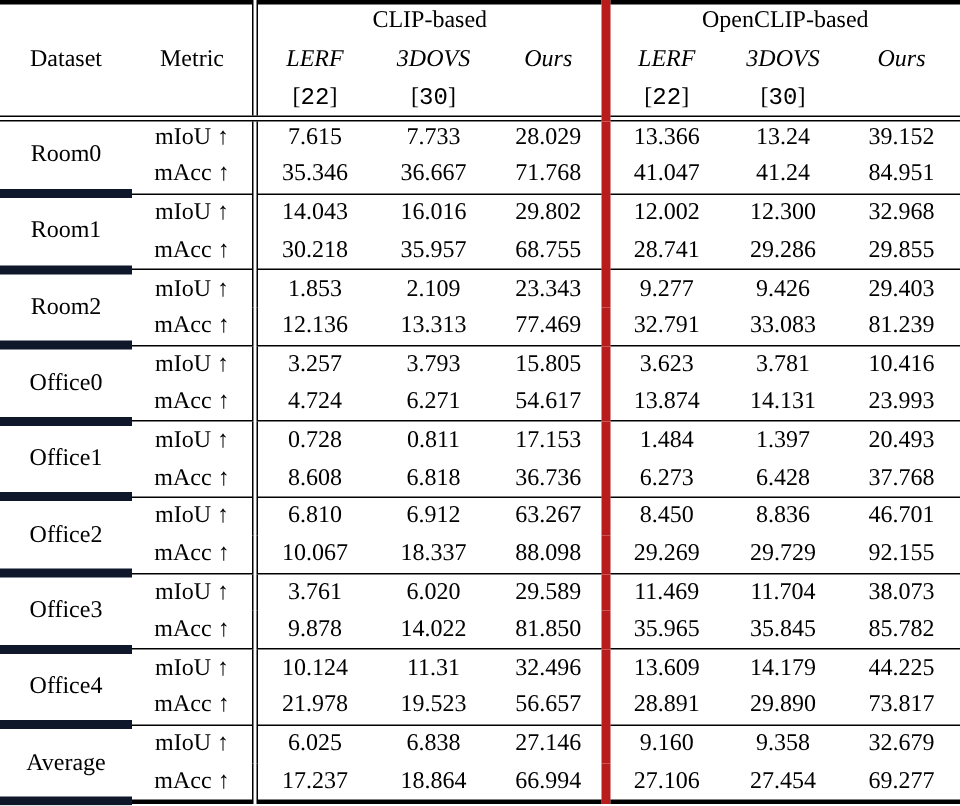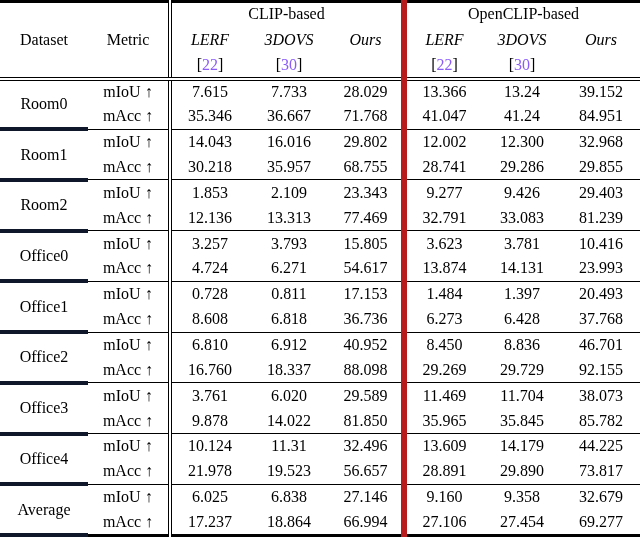--- a/index.html
+++ b/index.html
@@ -38,24 +38,24 @@
   tr.body-row { height: 25px; }
 
   
   .sec-double { border-left: 4px double #000000; margin-left: 20px; }
   
   .sec-single { border-left: 6px solid #b91c1c; }
   
   .hdr-bottom { border-bottom: 4px double #000000; }
   
   tr.group-end td { border-bottom: 1px solid #000000; }
-  td.dataset-cell { border-bottom: 4px solid #0f172a; }
+  td.dataset-cell { border-bottom: 6px solid #0f172a; }
 
   .ours { font-weight: normal; }
-  .cite-num { color: #8b5cf6; }
+  .cite-num { color: #000000; font-family: Liberation Mono, monospace; }
 </style>
 </head>
 <body>
 
 <div class="page">
   <table class="results">
     <colgroup>
       <col style="width:88px">
       <col style="width:82px">
       <col style="width:78px">
@@ -183,28 +183,28 @@
           <td class="value-cell ours">36.736</td>
           <td class="value-cell sec-single">6.273</td>
           <td class="value-cell">6.428</td>
           <td class="value-cell ours">37.768</td>
         </tr>
         <tr class="body-row">
           <td rowspan="2" class="dataset-cell">Office2</td>
           <td class="metric-cell">mIoU ↑</td>
           <td class="value-cell sec-double">6.810</td>
           <td class="value-cell">6.912</td>
-          <td class="value-cell ours">40.952</td>
+          <td class="value-cell ours">63.267</td>
           <td class="value-cell sec-single">8.450</td>
           <td class="value-cell">8.836</td>
           <td class="value-cell ours">46.701</td>
         </tr>
         <tr class="body-row group-end">
           <td class="metric-cell">mAcc ↑</td>
-          <td class="value-cell sec-double">16.760</td>
+          <td class="value-cell sec-double">10.067</td>
           <td class="value-cell">18.337</td>
           <td class="value-cell ours">88.098</td>
           <td class="value-cell sec-single">29.269</td>
           <td class="value-cell">29.729</td>
           <td class="value-cell ours">92.155</td>
         </tr>
         <tr class="body-row">
           <td rowspan="2" class="dataset-cell">Office3</td>
           <td class="metric-cell">mIoU ↑</td>
           <td class="value-cell sec-double">3.761</td>

